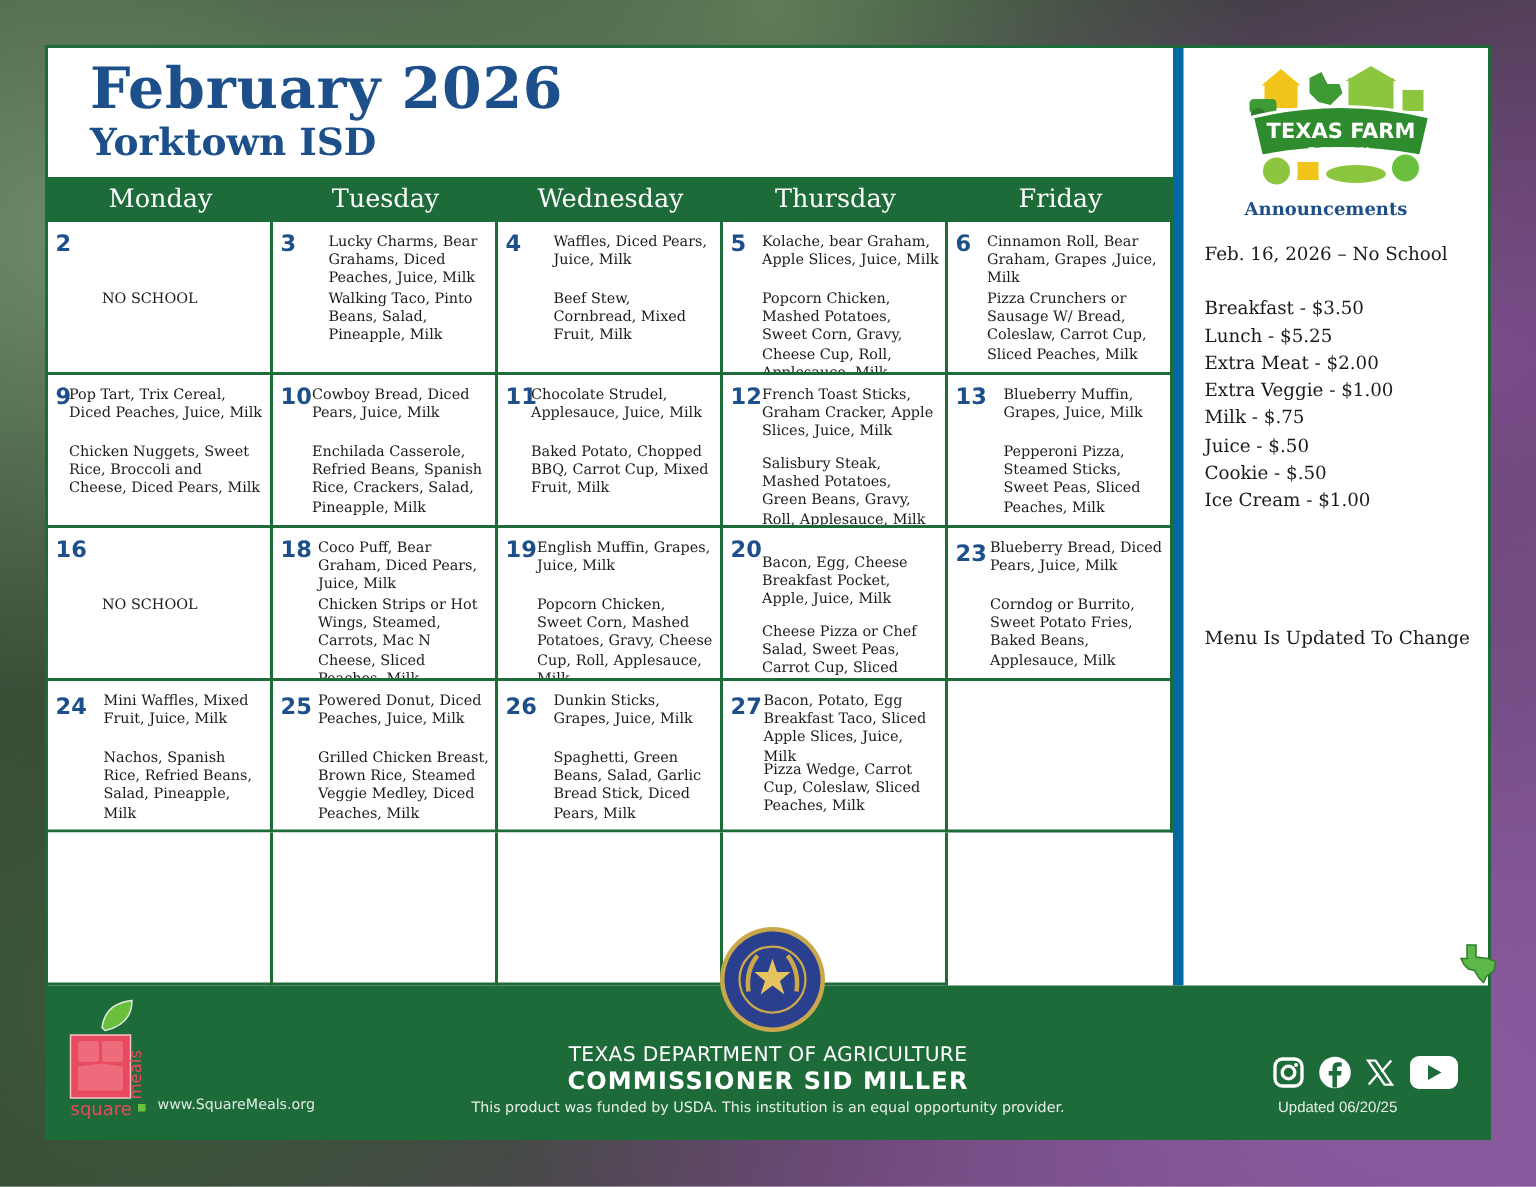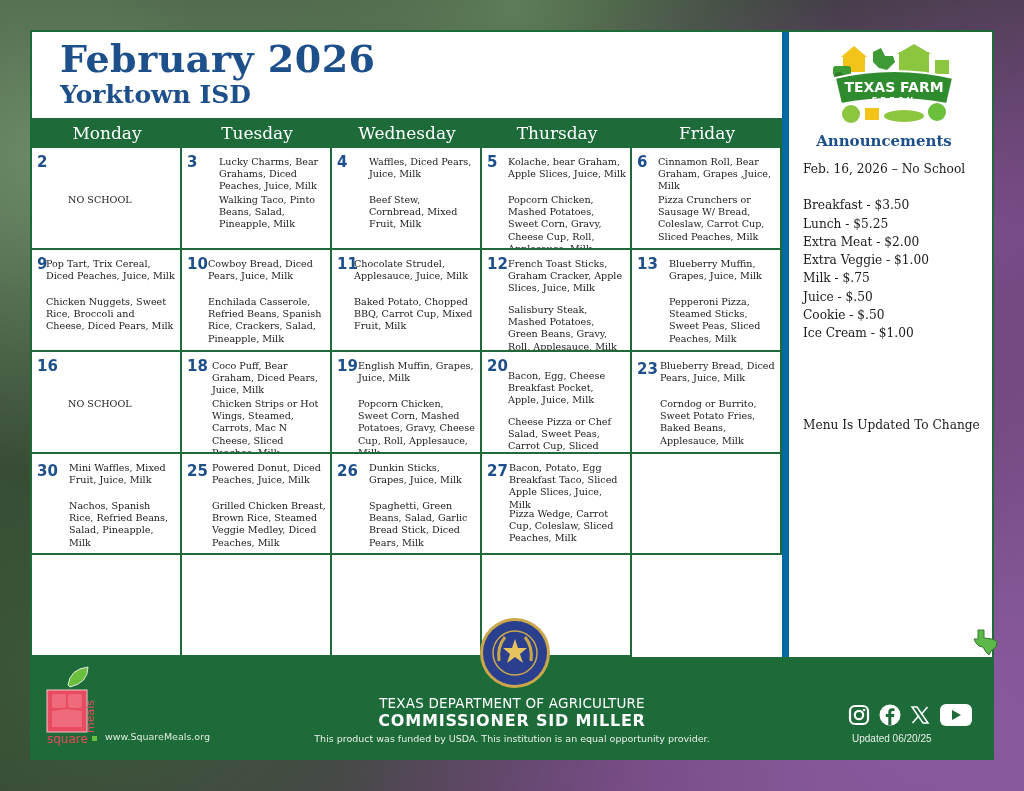--- a/index.html
+++ b/index.html
@@ -63,21 +63,21 @@
     position: absolute; left: 36px; top: 46px;
     font-family: "DejaVu Serif", serif; font-size: 9.6px; color: #1a1a1a;
   }
   .side {
     position: absolute; left: 750px; top: 0; width: 210px; height: 625px;
     border-left: 7px solid #0369a1; box-sizing: border-box;
   }
   .logo-tff { position: absolute; left: 40px; top: 10px; width: 130px; height: 86px; }
   .ann-title {
     position: absolute; left: 0; width: 190px; top: 100px; text-align: center;
-    font-family: "DejaVu Serif", serif; font-weight: bold; font-size: 15px; color: #1d4f8a;
+    font-family: "DejaVu Serif", serif; font-weight: bold; font-size: 12px; color: #1d4f8a;
   }
   .ann-list { position: absolute; left: 14px; top: 128px; width: 190px; }
   .ann-list div {
     font-family: "DejaVu Serif", serif; font-size: 12.2px; line-height: 18.3px; color: #1a1a1a; white-space: nowrap;
   }
   .ann-list .gap { height: 18px; }
   .subject {
     position: absolute; left: 14px; top: 386px;
     font-family: "DejaVu Serif", serif; font-size: 12.2px; color: #1a1a1a; white-space: nowrap;
   }
@@ -199,21 +199,21 @@
         <div class="meal b narrow" style="top:18px">Bacon, Egg, Cheese Breakfast Pocket, Apple, Juice, Milk</div>
         <div class="meal l narrow" style="top:64px">Cheese Pizza or Chef Salad, Sweet Peas, Carrot Cup, Sliced Peaches, Milk</div>
       </div>
 
       <div class="cell">
         <span class="num" style="top:8px">23</span>
         <div class="meal b narrow" style="left:28px">Blueberry Bread, Diced Pears, Juice, Milk</div>
         <div class="meal l narrow" style="left:28px">Corndog or Burrito, Sweet Potato Fries, Baked Beans, Applesauce, Milk</div>
       </div>
       <div class="cell">
-        <span class="num" style="top:8px">30</span>
+        <span class="num" style="top:8px">24</span>
         <div class="meal b">Mini Waffles, Mixed Fruit, Juice, Milk</div>
         <div class="meal l">Nachos, Spanish Rice, Refried Beans, Salad, Pineapple, Milk</div>
       </div>
       <div class="cell">
         <span class="num" style="top:8px">25</span>
         <div class="meal b narrow" style="left:30px">Powered Donut, Diced Peaches, Juice, Milk</div>
         <div class="meal l narrow" style="left:30px">Grilled Chicken Breast, Brown Rice, Steamed Veggie  Medley, Diced Peaches, Milk</div>
       </div>
       <div class="cell">
         <span class="num" style="top:8px">26</span>

